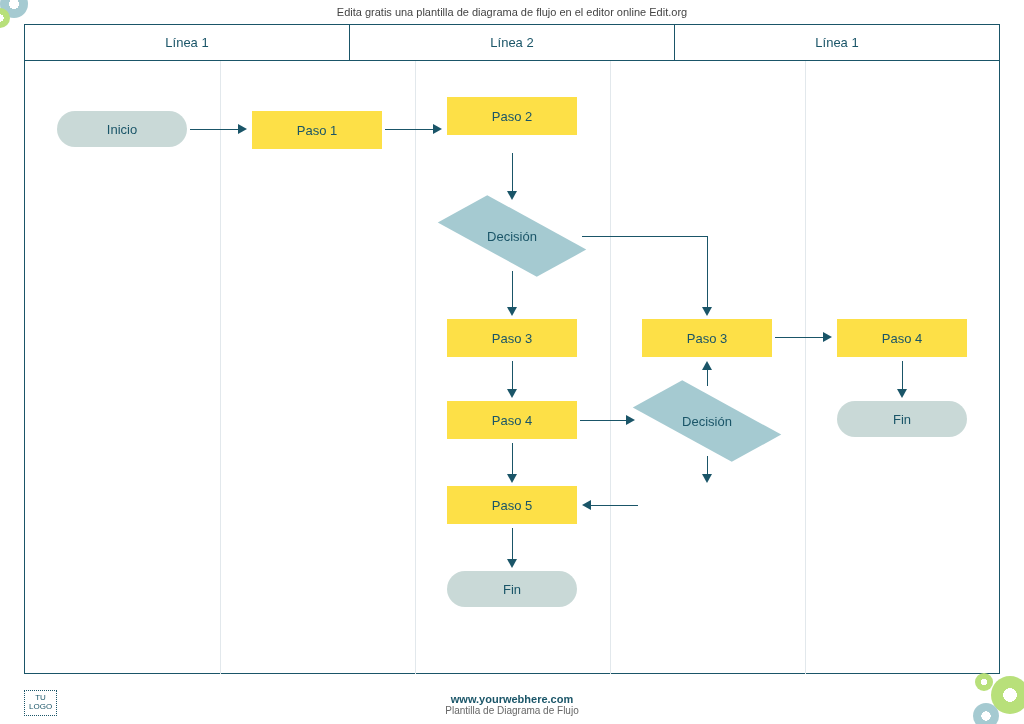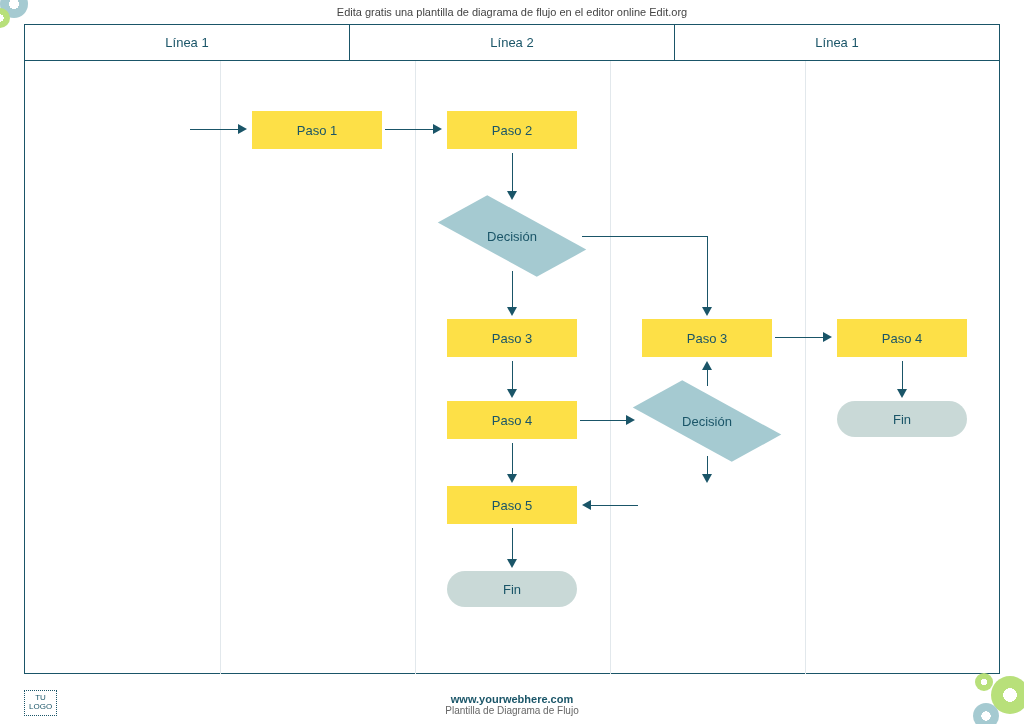--- a/index.html
+++ b/index.html
@@ -48,24 +48,27 @@
     <div class="lane-header">Línea 1</div>
     <div class="lane-header">Línea 2</div>
     <div class="lane-header">Línea 1</div>
   </div>
   <div class="lanes">
     <div class="lane-line" style="left:195px"></div>
     <div class="lane-line" style="left:390px"></div>
     <div class="lane-line" style="left:585px"></div>
     <div class="lane-line" style="left:780px"></div>
 
+    <div class="node terminator" style="left:32px;top:50px">
+        <span>Inicio</span>
+      </div>
     <div class="node process" style="left:227px;top:50px">
         <span>Paso 1</span>
       </div>
-    <div class="node process" style="left:422px;top:50px">
+    <div class="node process" style="left:422px;top:36px">
         <span>Paso 2</span>
       </div>
 
     <div class="node decision" style="left:417px;top:140px">
       <div class="shape"></div>
       <span class="label">Decisión</span>
     </div>
 
     <div class="node process" style="left:422px;top:258px">
         <span>Paso 3</span>

